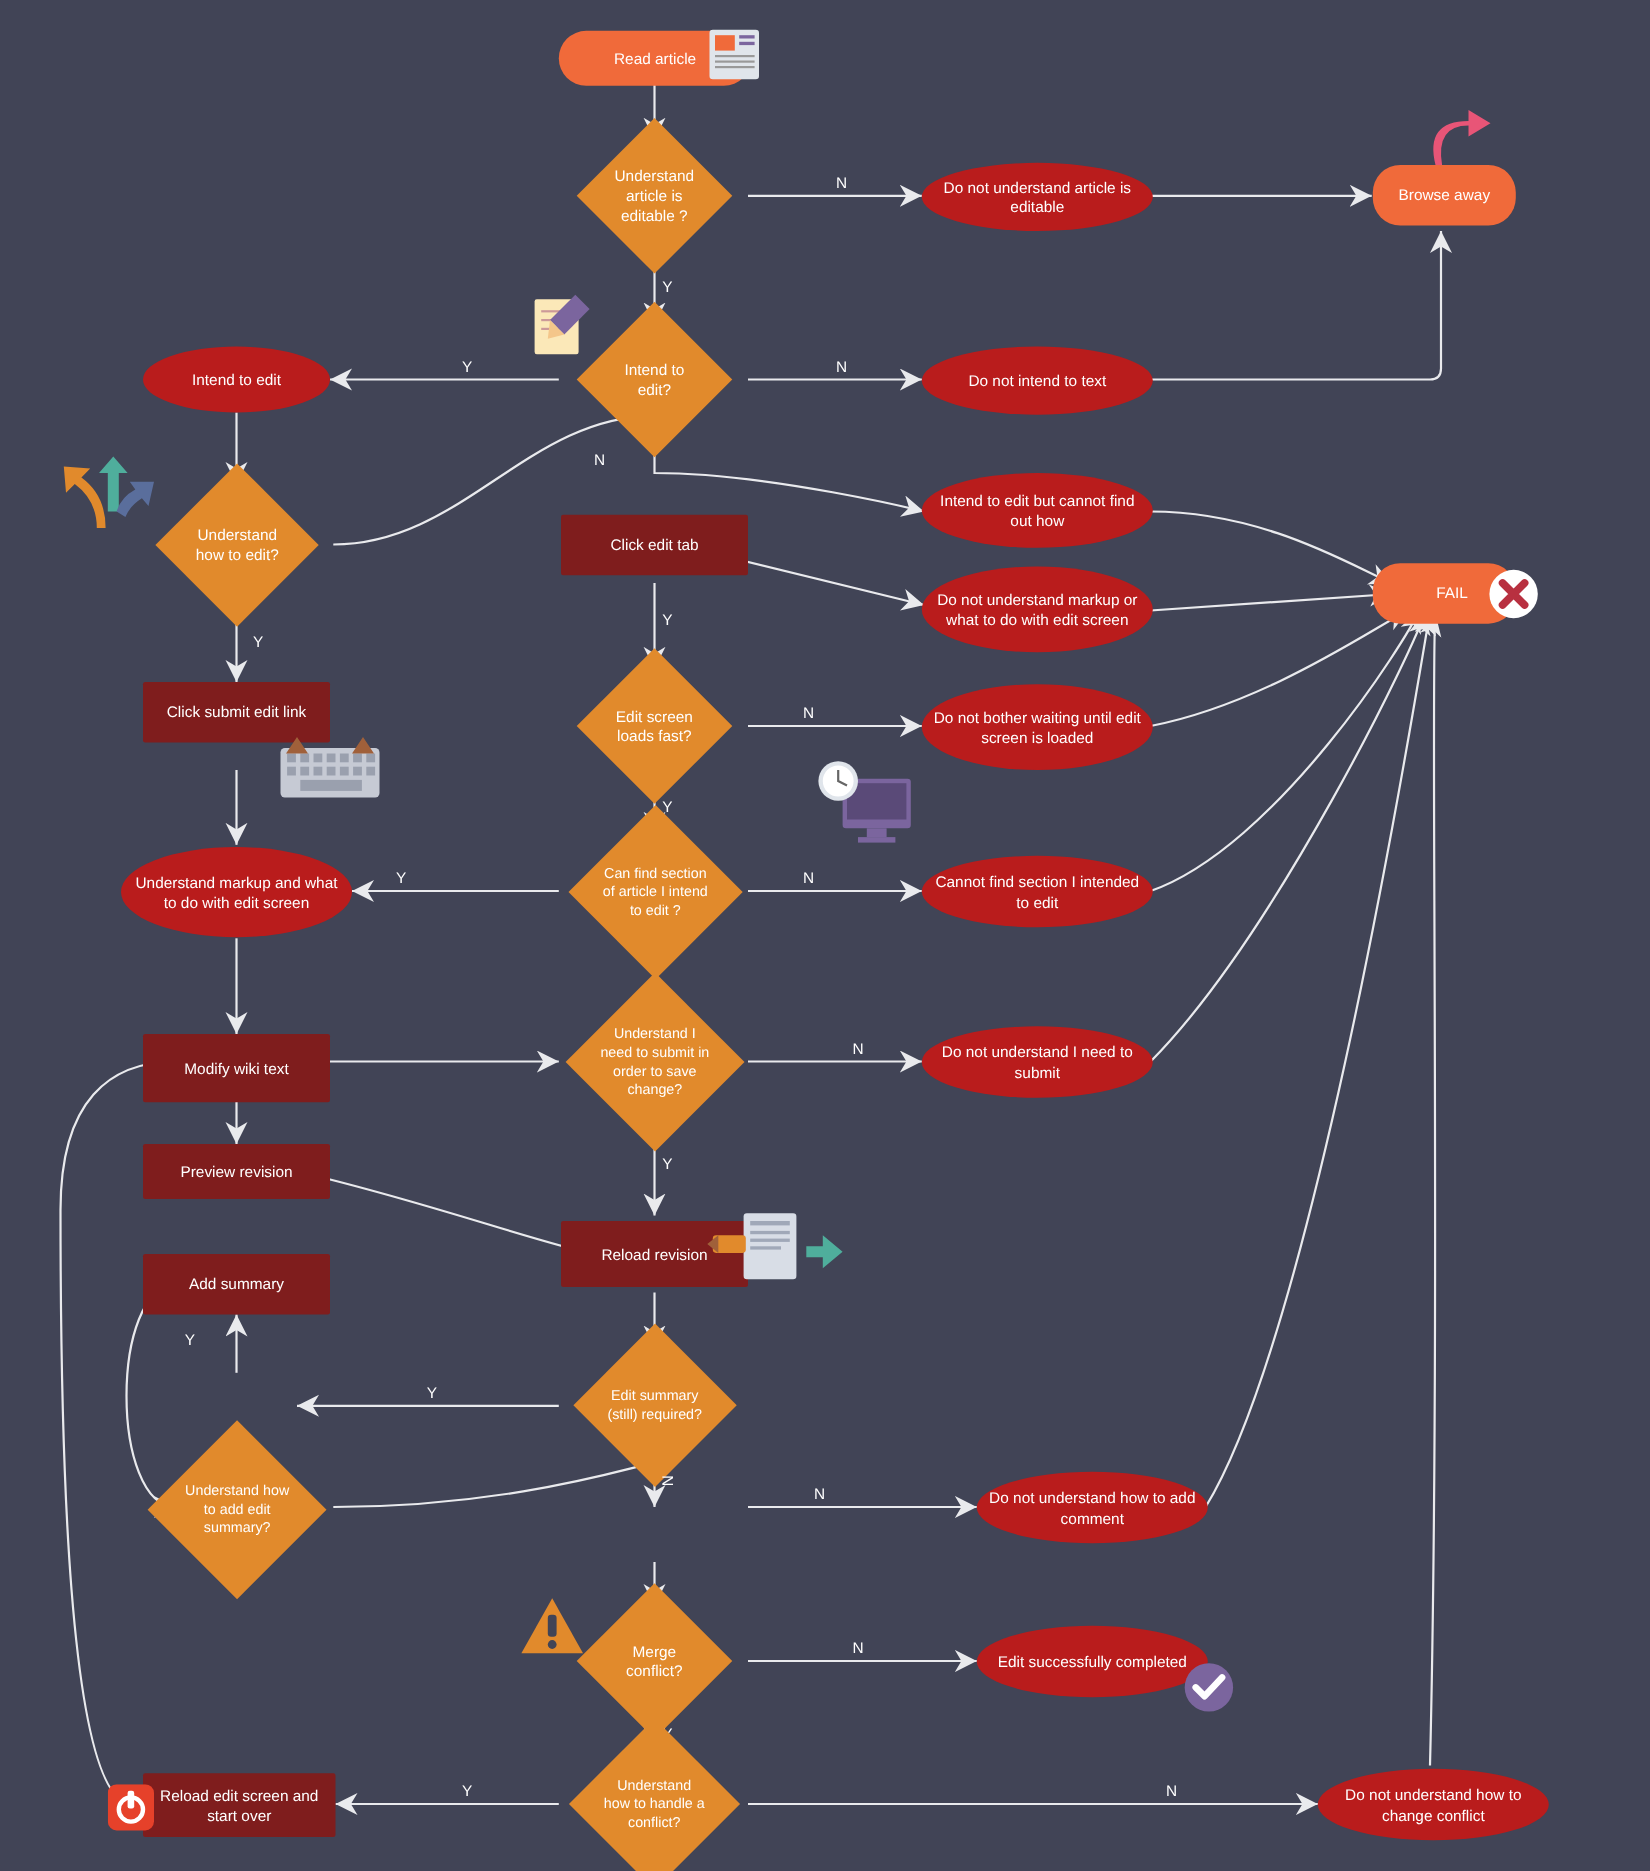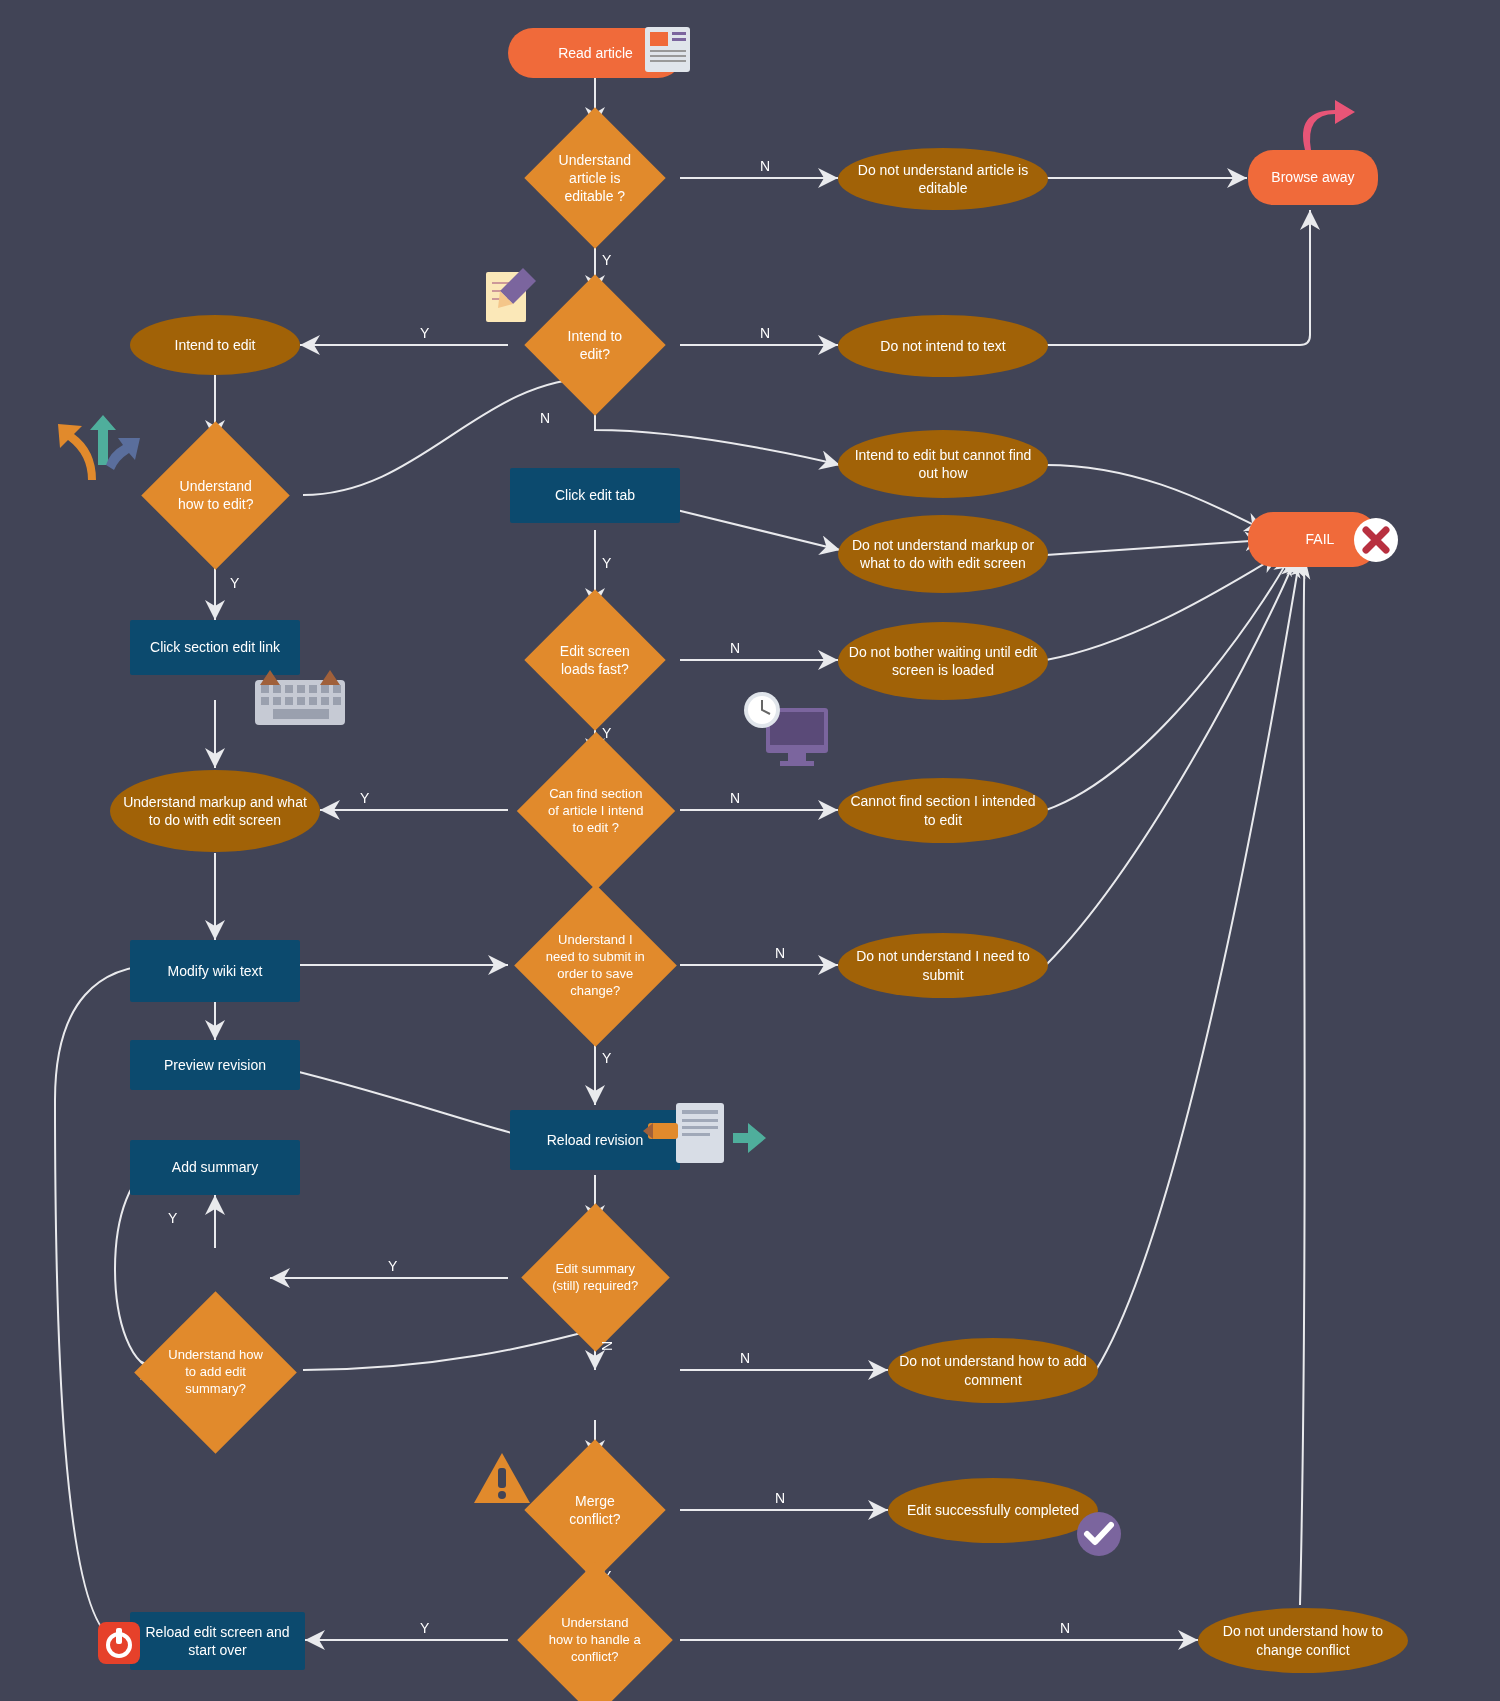--- a/index.html
+++ b/index.html
@@ -6,22 +6,22 @@
 body{background:#414456;font-family:Arial,sans-serif;width:1500px;height:1701px;position:relative;overflow:hidden}
 svg{width:1500px;height:1701px;position:absolute;top:0;left:0}
 .shape{position:absolute;display:flex;align-items:center;justify-content:center;text-align:center;color:#fff;font-size:14px;line-height:1.3;padding:8px;font-weight:500}
 .terminal{border-radius:25px}
 .decision{transform:rotate(45deg)}
 .decision>span{transform:rotate(-45deg);display:block;width:140%}
 .ellipse{border-radius:50%}
 .process{border-radius:2px}
 .lbl{position:absolute;color:#fff;font-size:14px;font-weight:500}
 .orange{background:#E18A2C}
-.pink{background:#a16207}
-.purple{background:#0c4a6e}
+.pink{background:#b91c1c}
+.purple{background:#7f1d1d}
 .orangeT{background:#F06A3A}
 </style>
 </head>
 <body>
 
 <svg>
 <defs>
 <marker id="ah" markerWidth="12" markerHeight="12" refX="10" refY="5" orient="auto">
         <path d="M0,0 L10,5 L0,10 L3,5 Z" fill="#E9EAED"></path>
       </marker>
@@ -158,21 +158,21 @@
     <span>FAIL</span>
   </div>
 <div style="position:absolute;left:1352px;top:516px">
     <svg width="48" height="48">
       <circle cx="24" cy="24" r="22" fill="#fff"></circle>
       <path d="M14,14 L34,34 M34,14 L14,34" stroke="#B83040" stroke-width="7" stroke-linecap="round"></path>
     </svg>
   </div>
 
 <div class="shape process purple" style="left:130px;top:620px;width:170px;height:55px">
-    <span>Click section edit link</span>
+    <span>Click submit edit link</span>
   </div>
 <div style="position:absolute;left:245px;top:665px">
     <svg width="110" height="65">
       <rect x="10" y="15" width="90" height="45" fill="#C6CAD4" rx="4"></rect>
       <g fill="#9AA0AE">
         <rect x="16" y="20" width="8" height="8"></rect>
         <rect x="28" y="20" width="8" height="8"></rect>
         <rect x="40" y="20" width="8" height="8"></rect>
         <rect x="52" y="20" width="8" height="8"></rect>
         <rect x="64" y="20" width="8" height="8"></rect>

